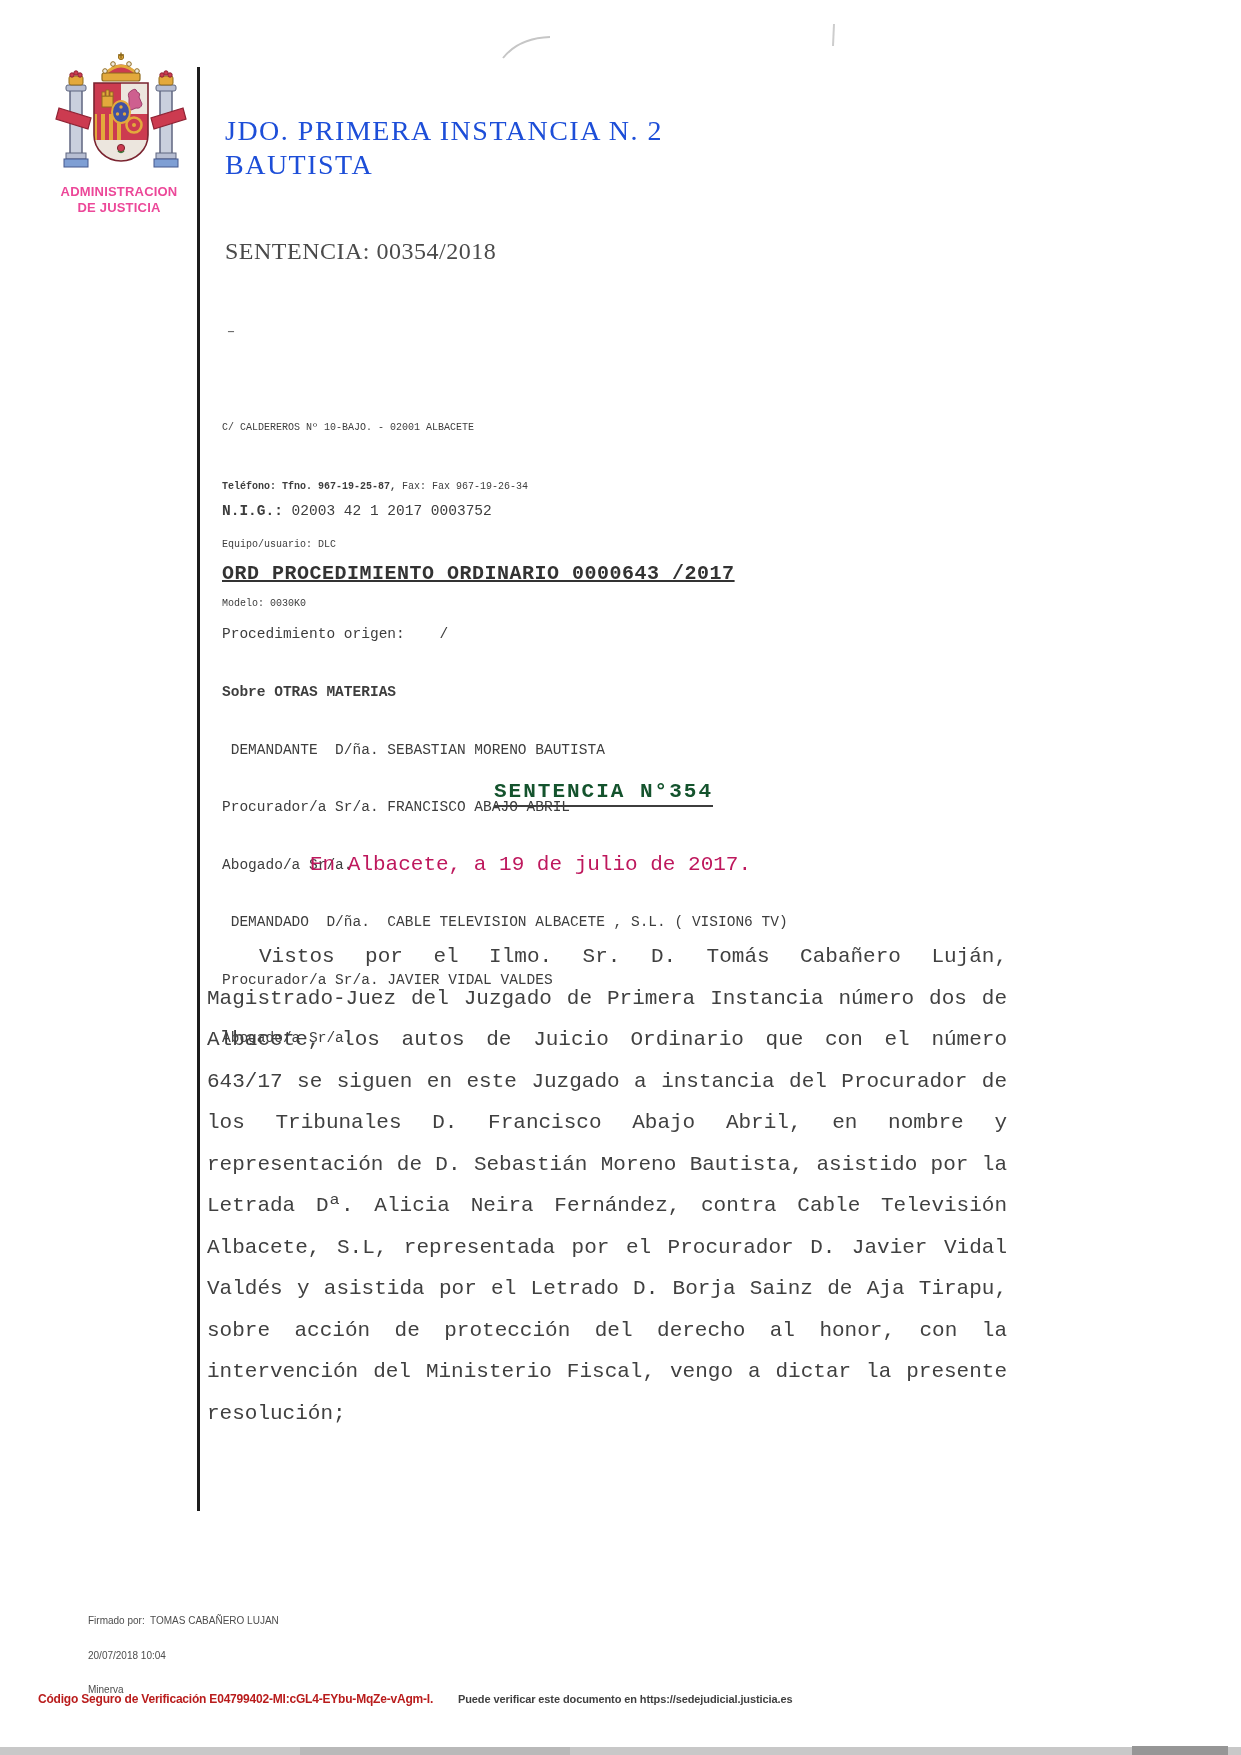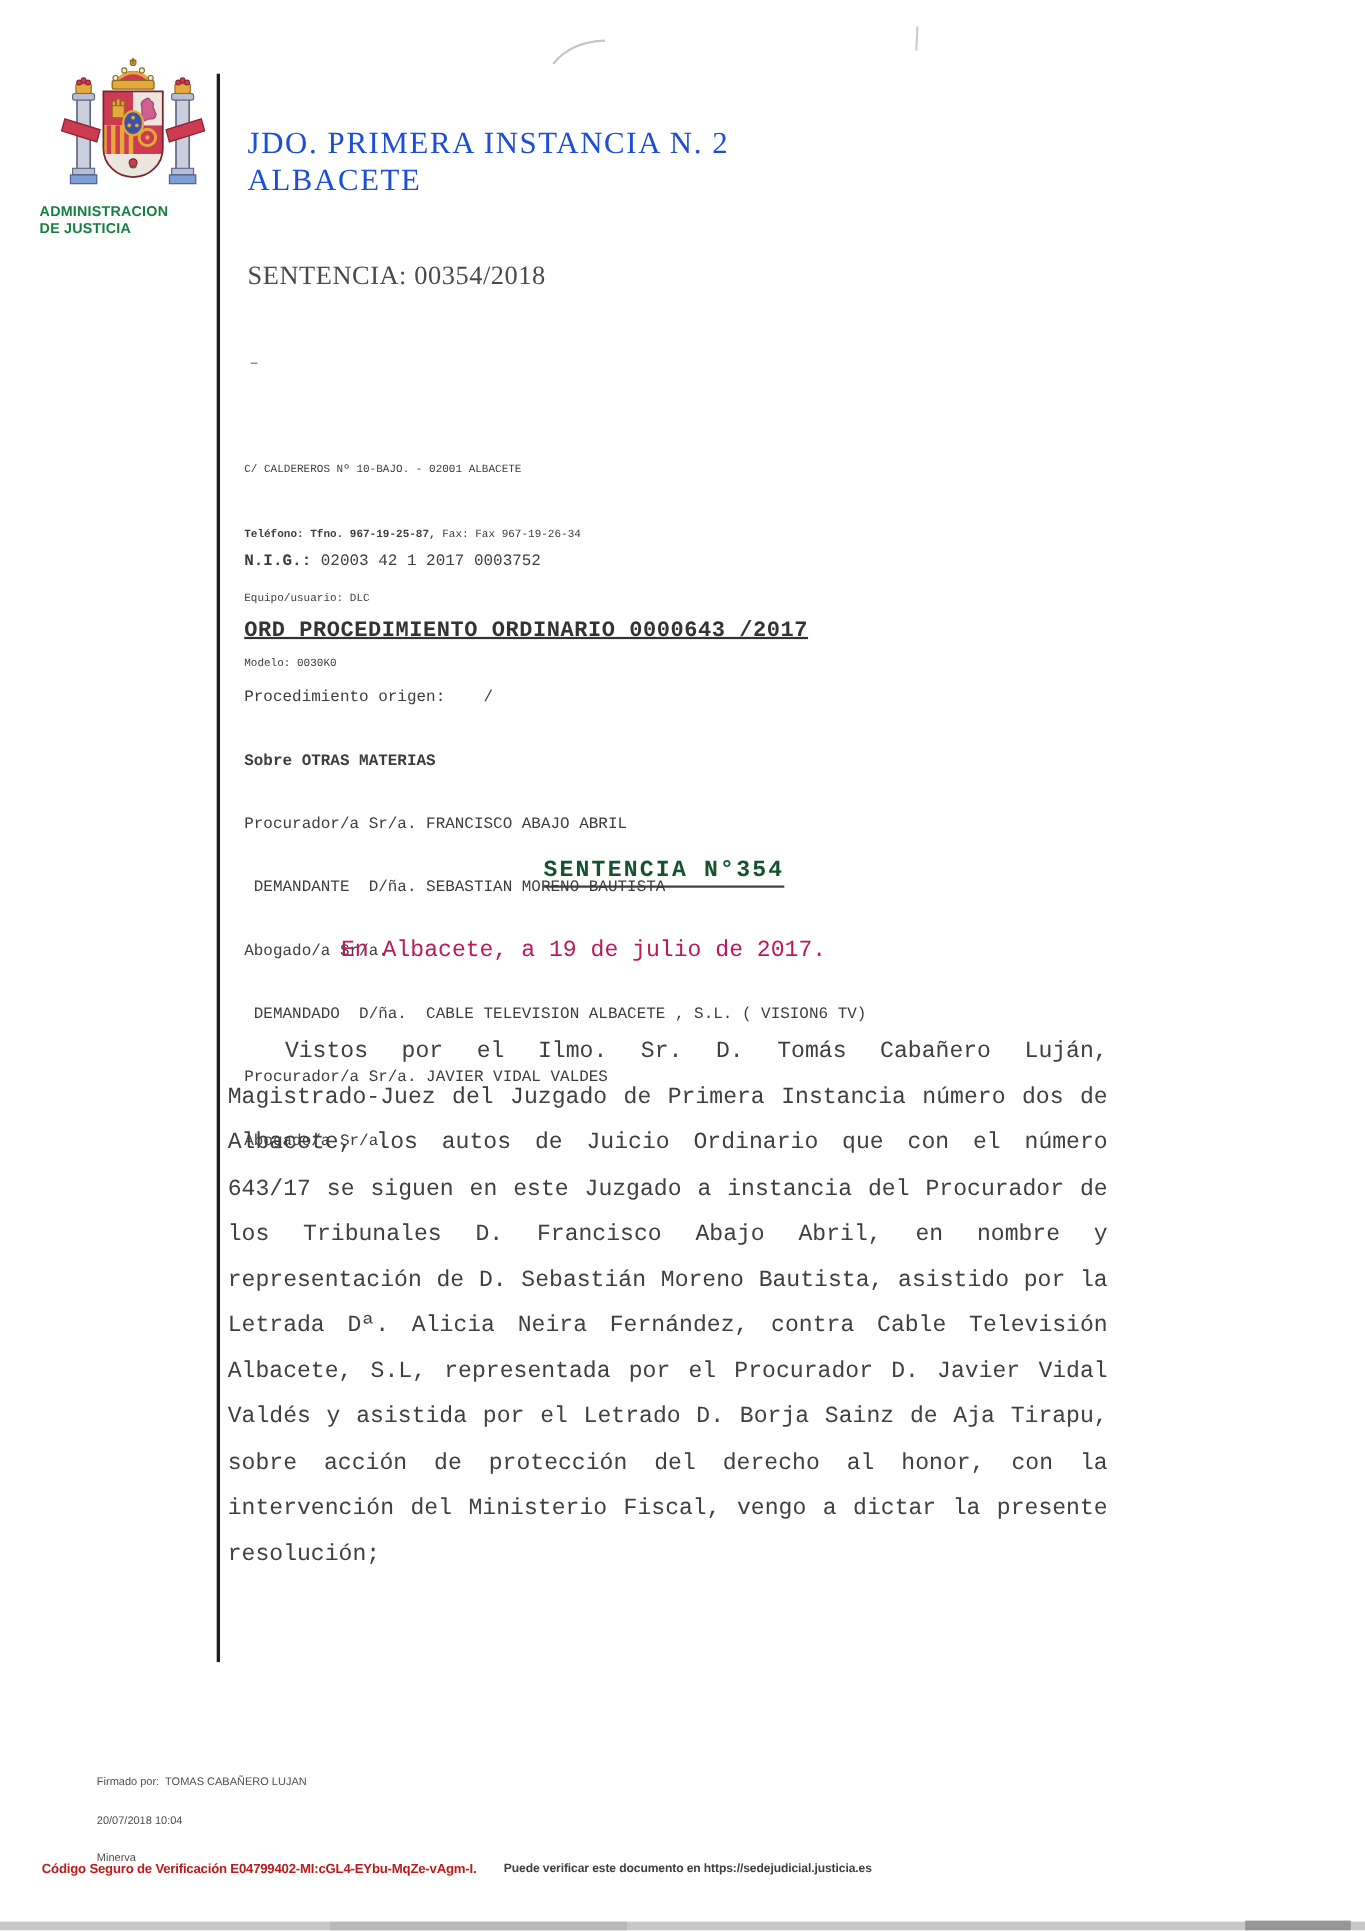--- a/index.html
+++ b/index.html
@@ -3,22 +3,22 @@
 <meta charset="utf-8">
 <style>
   html,body{margin:0;padding:0;background:#ffffff;}
   body{width:1241px;height:1755px;position:relative;overflow:hidden;
        font-family:"Liberation Sans",sans-serif;}
   .abs{position:absolute;}
   .mono{font-family:"Liberation Mono","DejaVu Sans Mono",monospace;color:#3d3d3d;}
   .serif{font-family:"Liberation Serif","DejaVu Serif",serif;color:#4f4f4f;}
   .pre{white-space:pre;}
   .vrule{position:absolute;left:197px;top:67px;width:3px;height:1444px;background:#1c1c1c;}
-  .org-label{left:36px;top:184px;width:166px;
-             font-size:13px;font-weight:bold;line-height:16px;color:#15803d;letter-spacing:.2px;}
+  .org-label{left:36px;top:184px;width:166px;text-align:center;
+             font-size:13px;font-weight:bold;line-height:16px;color:#ec4899;letter-spacing:.2px;}
   .court-title{left:225px;top:114px;font-size:28px;line-height:34px;letter-spacing:1.5px;color:#1d4ed8;}
   .sent-ref{left:225px;top:238px;font-size:24px;letter-spacing:.5px;color:#4a4a4a;}
   .tiny-dash{left:228px;top:326px;font-size:10px;font-weight:bold;color:#6a6a6a;}
   .office{left:222px;top:379px;font-size:10px;line-height:19.5px;}
   .case{left:222px;top:464px;font-size:14.5px;line-height:19.2px;}
   .case .proc-line{font-size:20px;font-weight:bold;letter-spacing:.5px;line-height:27px;color:#333;text-decoration:underline;}
   .b{font-weight:bold;}
   .heading-wrap{left:197px;top:780px;width:813px;text-align:center;}
   .heading{display:inline-block;font-size:21px;font-weight:bold;letter-spacing:2px;
            border-bottom:2px solid #3d3d3d;padding-bottom:2px;color:#14532d;}
@@ -123,40 +123,40 @@
 
 <div class="abs org-label">
   <div>ADMINISTRACION</div>
   <div>DE JUSTICIA</div>
 </div>
 
 <div class="vrule"></div>
 
 <div class="abs serif court-title">
   <div>JDO. PRIMERA INSTANCIA N. 2</div>
-  <div>ALBACETE</div>
+  <div>BAUTISTA</div>
 </div>
 <div class="abs serif sent-ref">SENTENCIA: 00354/2018</div>
 
 <div class="abs mono tiny-dash">—</div>
 
 <div class="abs mono office pre">
   <div>C/ CALDEREROS Nº 10-BAJO. - 02001 ALBACETE</div>
   <div><span class="b">Teléfono: Tfno. 967-19-25-87,</span><span> Fax: Fax 967-19-26-34</span></div>
   <div>Equipo/usuario: DLC</div>
   <div>Modelo: 0030K0</div>
 </div>
 
 <div class="abs mono case pre">
   <div><span class="b">N.I.G.:</span><span> 02003 42 1 2017 0003752</span></div>
   <div class="proc-line">ORD PROCEDIMIENTO ORDINARIO 0000643 /2017</div>
   <div>Procedimiento origen:    /</div>
   <div class="b">Sobre OTRAS MATERIAS</div>
+  <div> DEMANDANTE  D/ña. SEBASTIAN MORENO BAUTISTA</div>
   <div>Procurador/a Sr/a. FRANCISCO ABAJO ABRIL</div>
-  <div> DEMANDANTE  D/ña. SEBASTIAN MORENO BAUTISTA</div>
   <div>Abogado/a Sr/a.</div>
   <div> DEMANDADO  D/ña.  CABLE TELEVISION ALBACETE , S.L. ( VISION6 TV)</div>
   <div>Procurador/a Sr/a. JAVIER VIDAL VALDES</div>
   <div>Abogado/a Sr/a.</div>
 </div>
 
 <div class="abs heading-wrap">
   <span class="mono heading">SENTENCIA N°354</span>
 </div>
 

